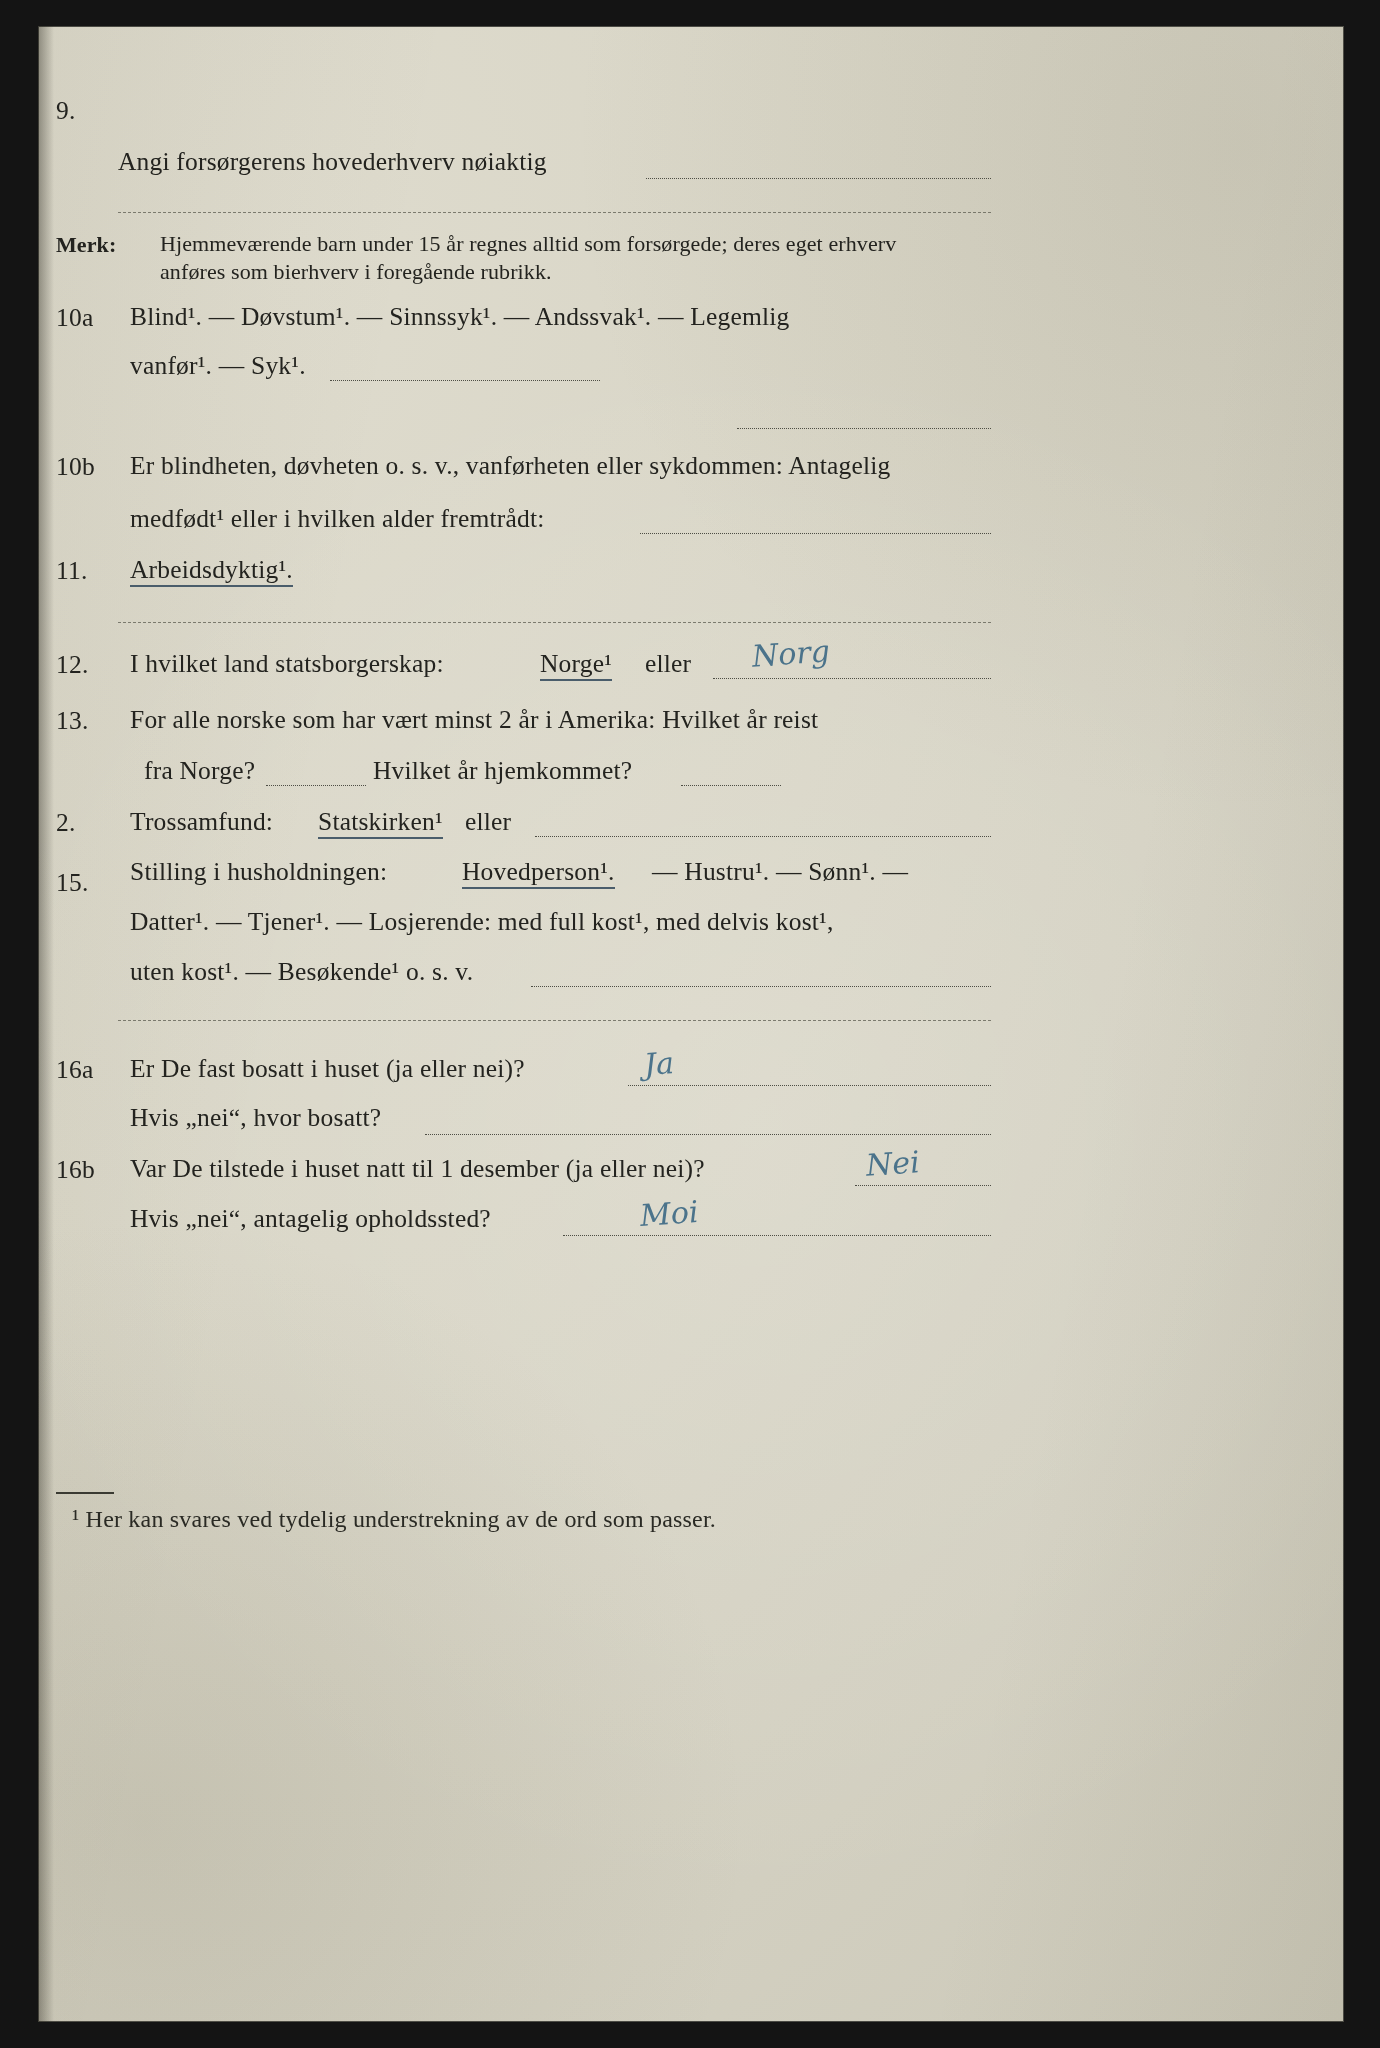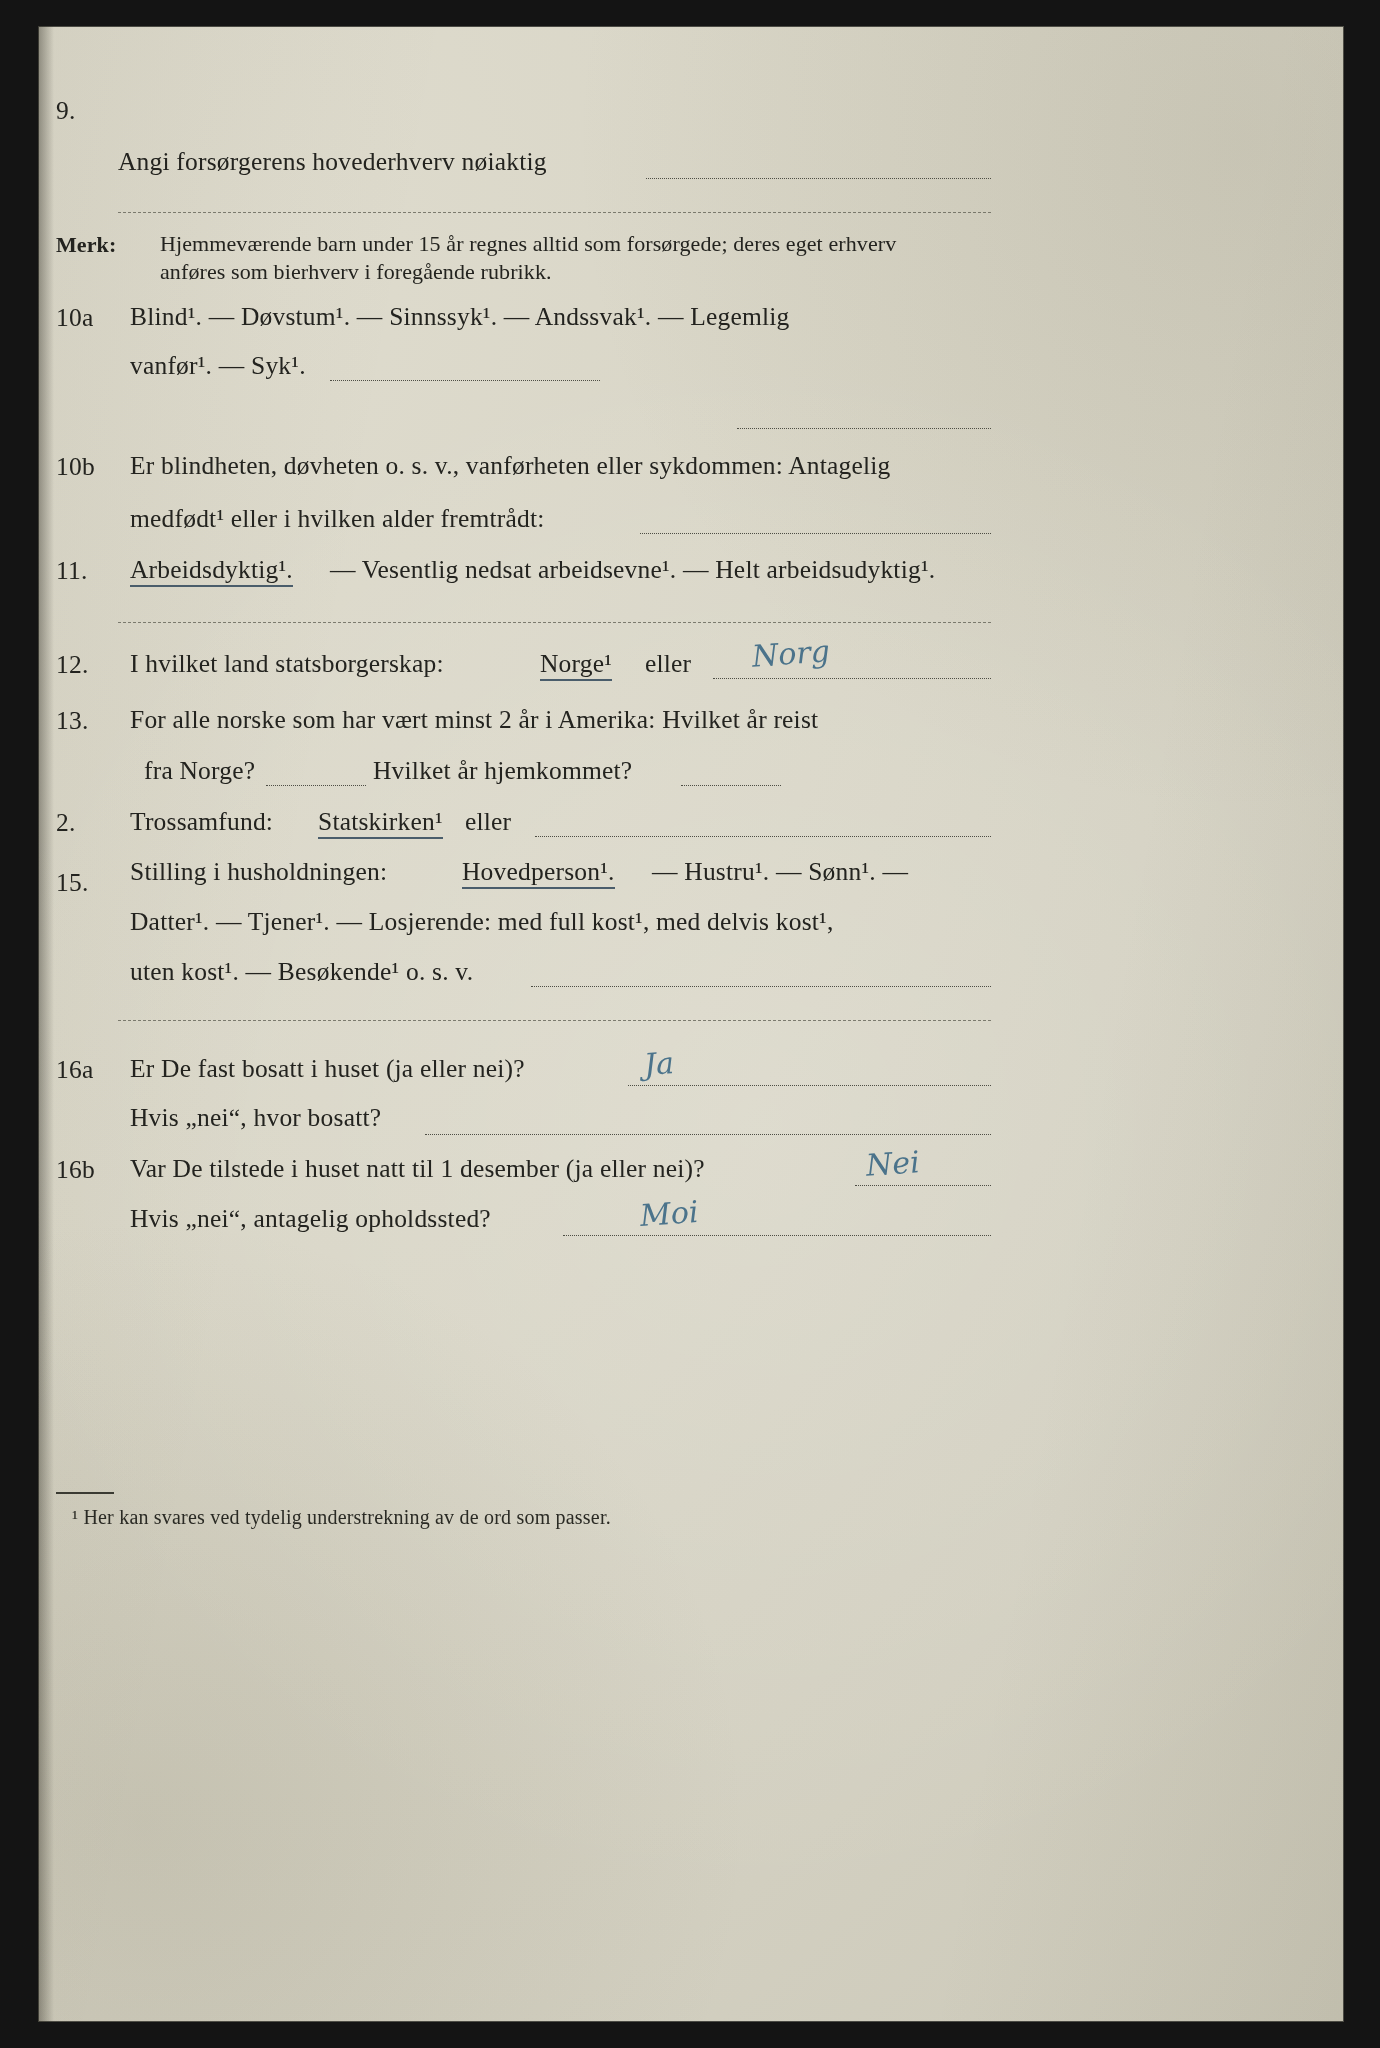--- a/index.html
+++ b/index.html
@@ -105,21 +105,21 @@
     color: rgba(95,120,135,0.30);
     font-family: "DejaVu Serif", serif;
     font-style: italic;
     font-size: 30px;
     transform: rotate(-3deg);
     white-space: nowrap;
   }
   
   .footnote {
     position: absolute;
-    font-size: 20px;
+    font-size: 24px;
     color: #2a2a24;
     white-space: nowrap;
     letter-spacing: .2px;
   }
   .footrule {
     position: absolute;
     border-bottom: 2px solid #3a3a32;
     width: 58px;
   }
 </style>
@@ -151,21 +151,20 @@
     <div class="rule" style="left:330px; top:380px; width:270px;"></div>
     <div class="rule" style="left:737px; top:428px; width:254px;"></div>
 
     <div class="num" style="left:56px; top:452px;">10b</div>
     <div class="row" style="left:130px; top:452px;">Er blindheten, døvheten o. s. v., vanførheten eller sykdommen: Antagelig</div>
     <div class="row" style="left:130px; top:505px;">medfødt¹ eller i hvilken alder fremtrådt:</div>
     <div class="rule" style="left:640px; top:533px; width:351px;"></div>
 
     <div class="num" style="left:56px; top:556px;">11.</div>
     <div class="row uline" style="left:130px; top:556px;">Arbeidsdyktig¹.</div>
-    <div class="row" style="left:330px; top:556px;">—  Vesentlig nedsat arbeidsevne¹. — Helt arbeidsudyktig¹.</div>
 
     <div class="sep" style="left:118px; top:622px; width:873px;"></div>
 
     <div class="num" style="left:56px; top:650px;">12.</div>
     <div class="row" style="left:130px; top:650px;">I hvilket land statsborgerskap:</div>
     <div class="row uline" style="left:540px; top:650px;">Norge¹</div>
     <div class="row" style="left:645px; top:650px;">eller</div>
     <div class="rule" style="left:713px; top:678px; width:278px;"></div>
     <div class="hand" style="left:752px; top:636px;">Norg</div>
 

